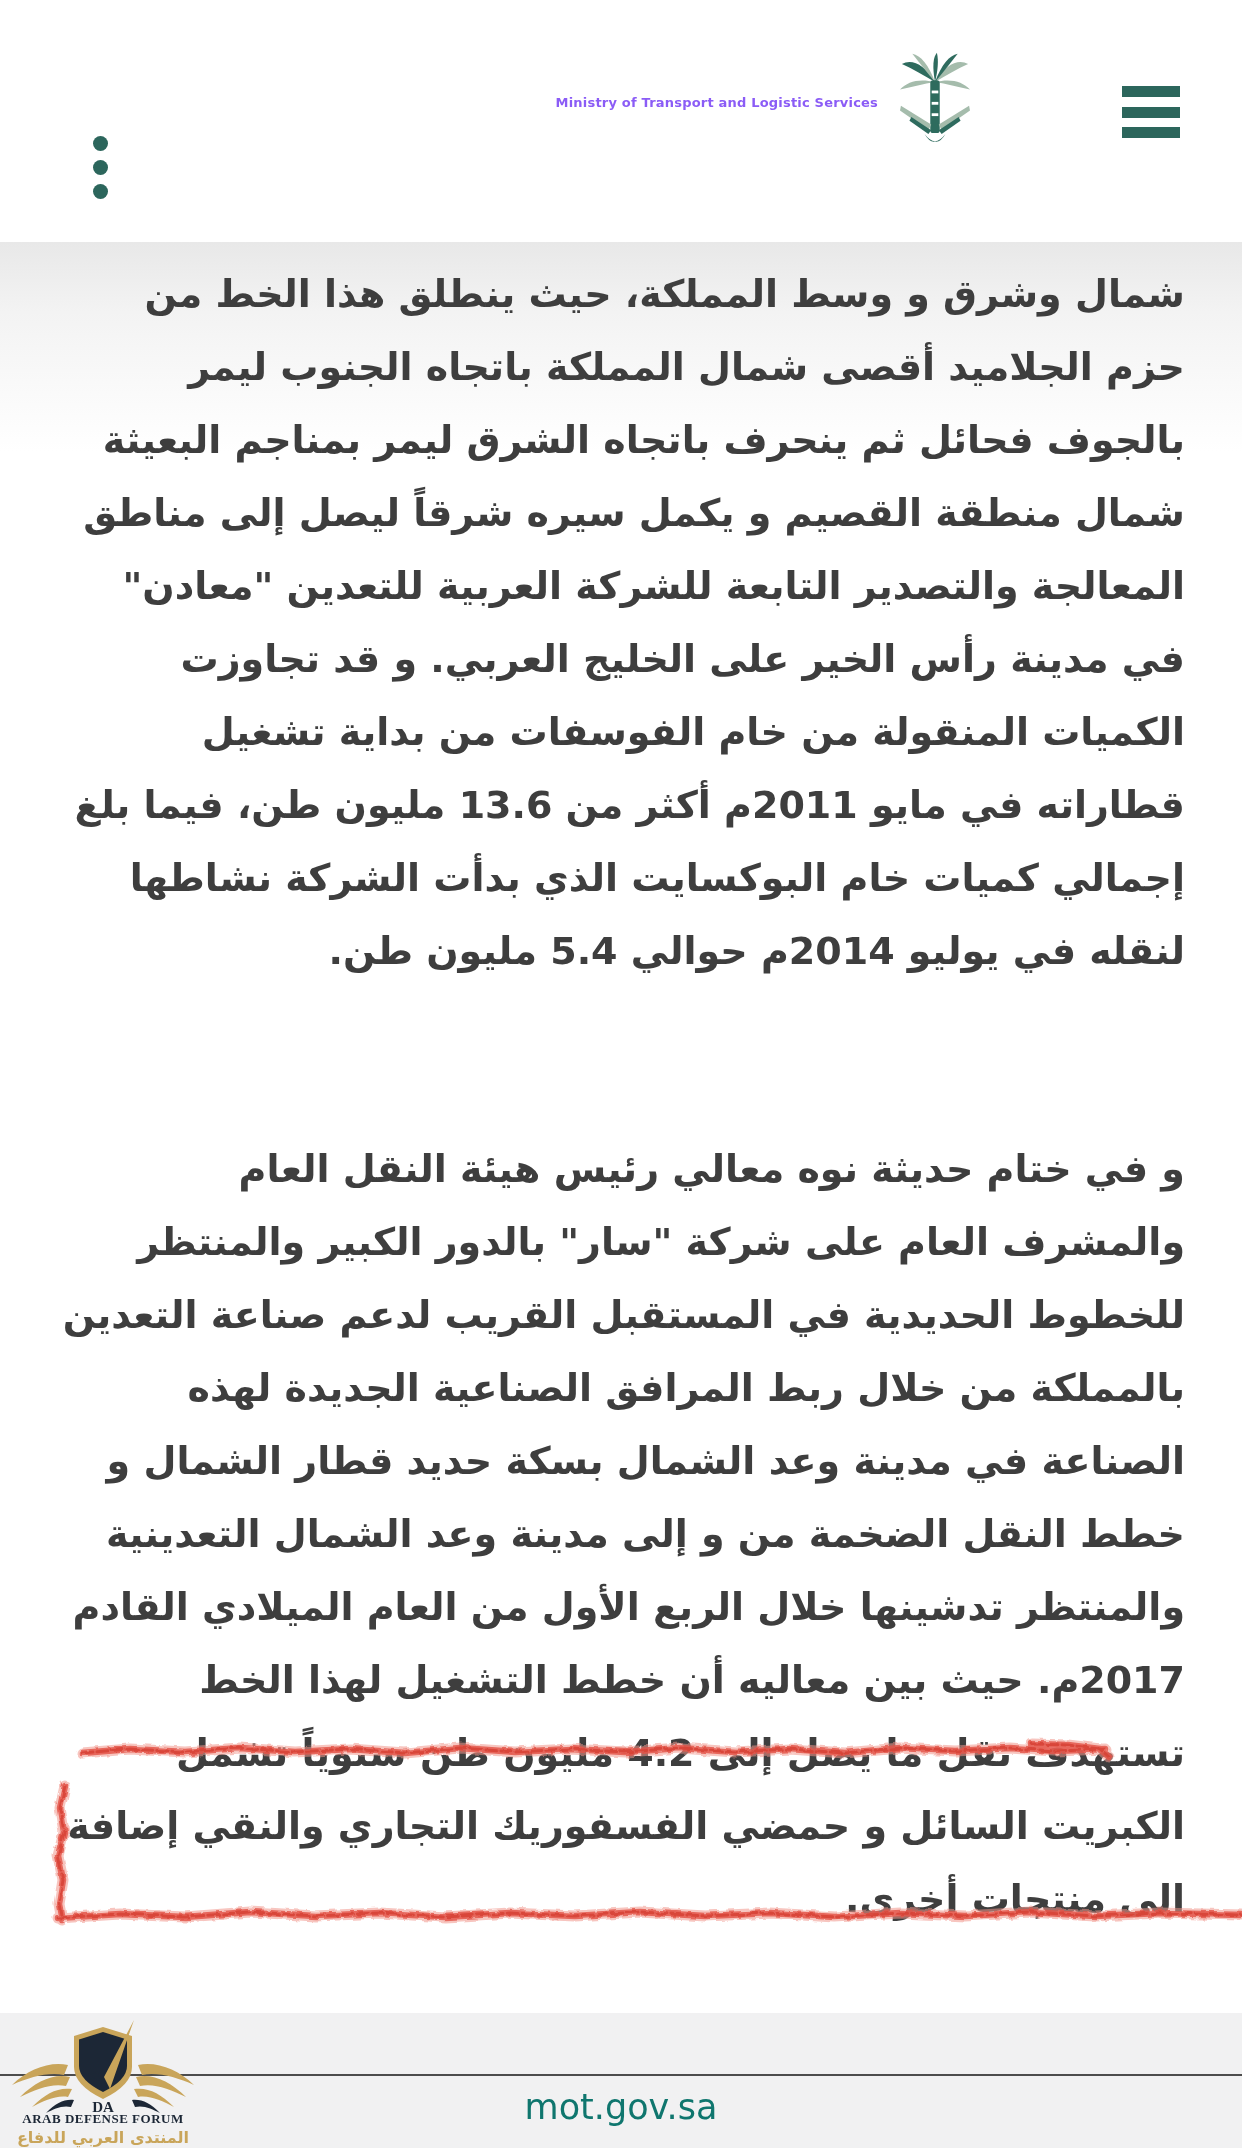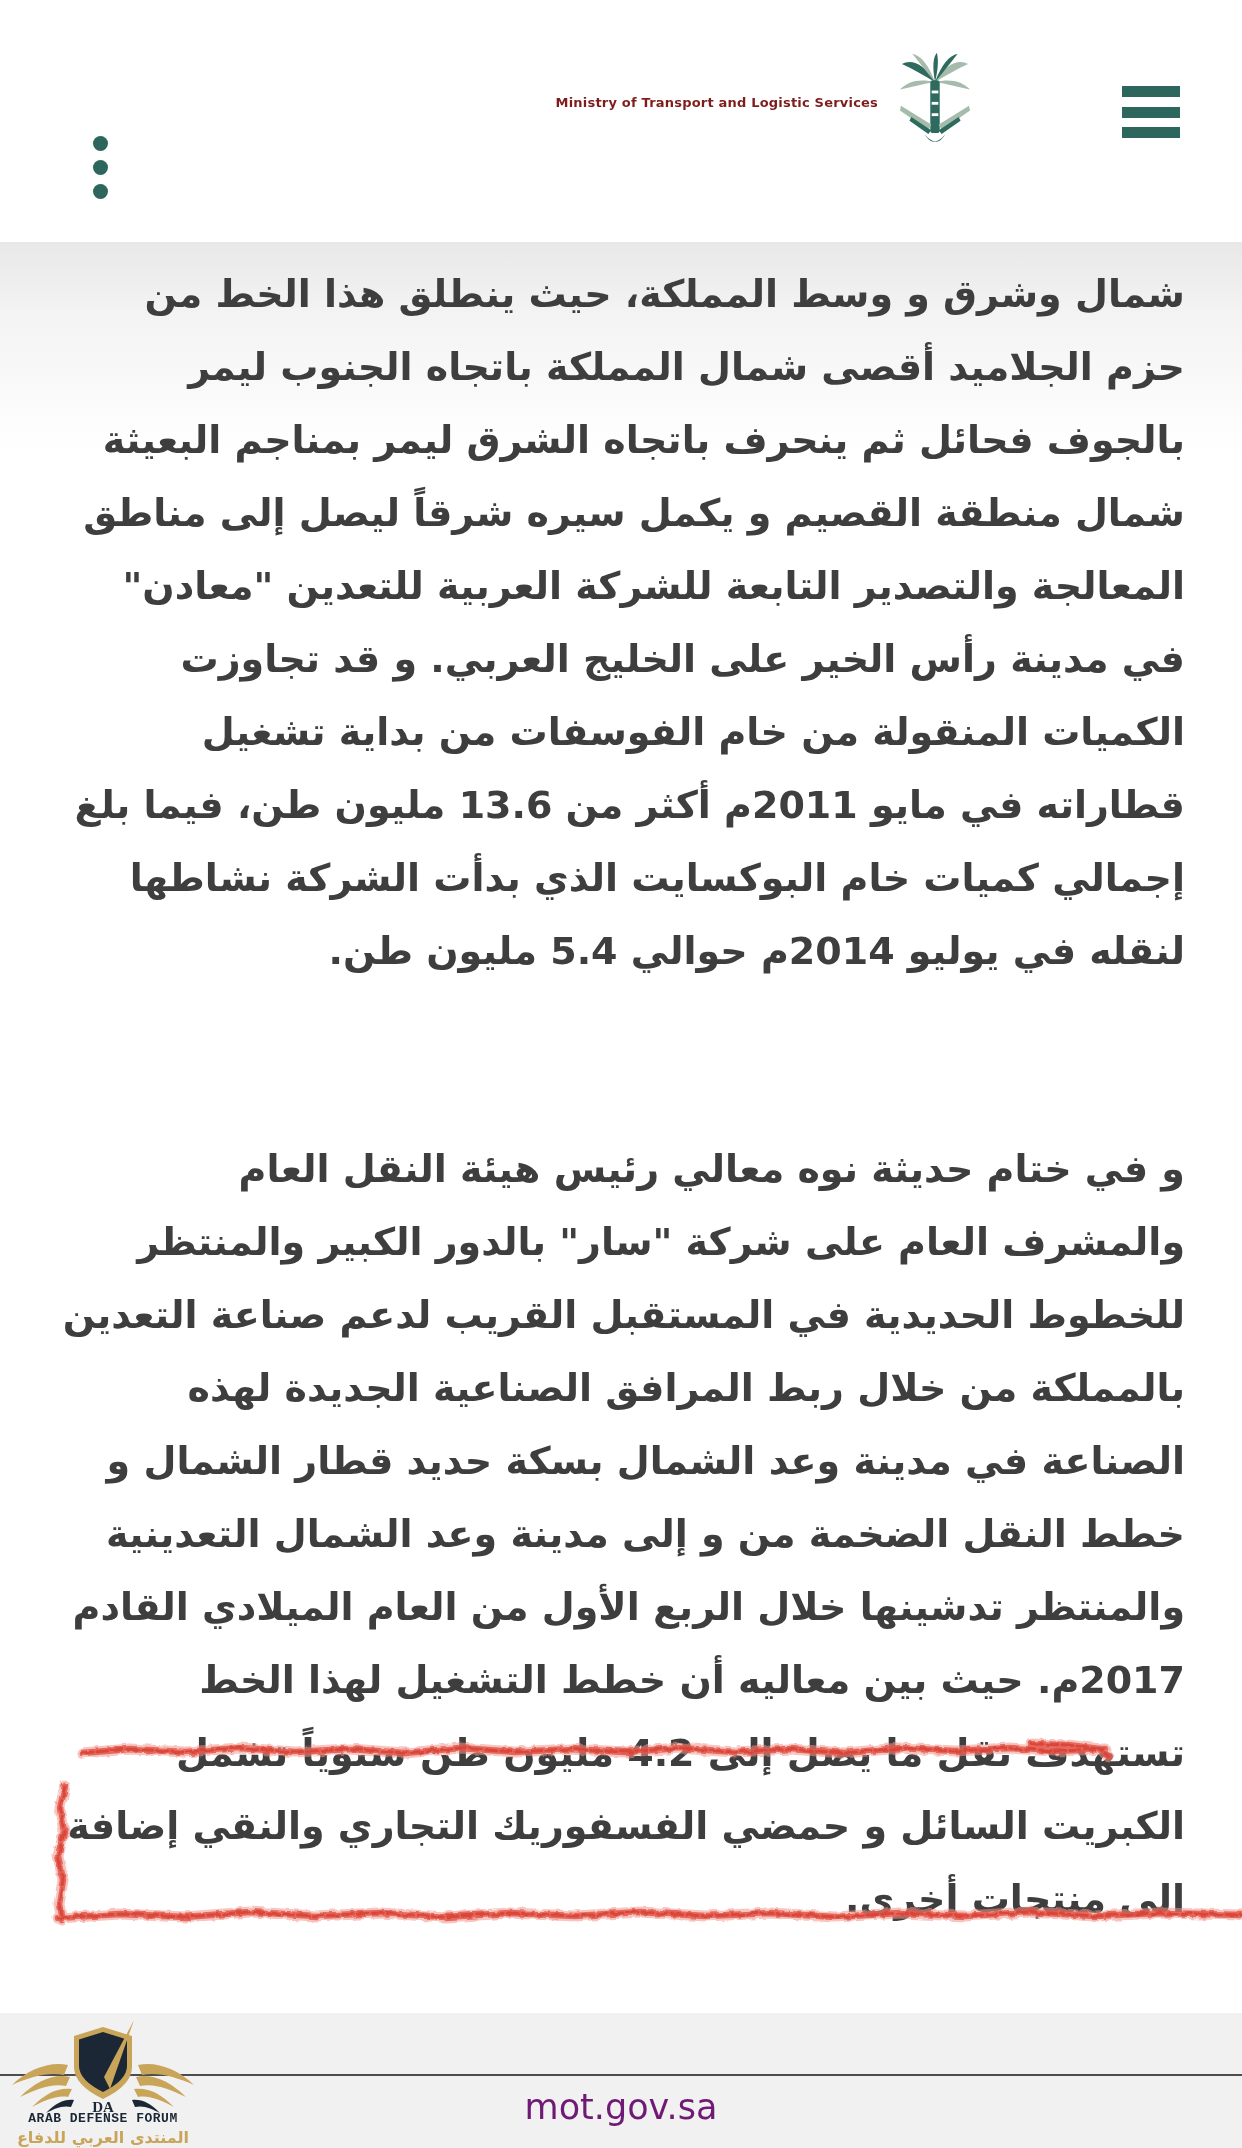--- a/index.html
+++ b/index.html
@@ -7,43 +7,43 @@
     position:relative;width:1242px;height:2148px;background:#ffffff;
     overflow:hidden;font-family:"DejaVu Sans",sans-serif;
   }
   
   .header{position:absolute;top:0;left:0;width:1242px;height:242px;background:#ffffff;}
   .dots{position:absolute;left:93px;top:136px;display:flex;flex-direction:column;gap:9px;}
   .dots span{width:15px;height:15px;border-radius:50%;background:#2c665c;display:block;}
   .logo-group{position:absolute;right:272px;top:52px;display:flex;align-items:center;gap:22px;direction:ltr;}
   .logo-text{text-align:right;}
   .logo-text .ar{font-size:24px;font-weight:bold;color:#3e3d3c;line-height:30px;white-space:nowrap;direction:rtl;}
-  .logo-text .en{font-size:13px;font-weight:bold;color:#7f1d1d;margin-top:5px;white-space:nowrap;letter-spacing:.2px;}
+  .logo-text .en{font-size:13px;font-weight:bold;color:#8b5cf6;margin-top:5px;white-space:nowrap;letter-spacing:.2px;}
   .hamburger{position:absolute;left:1122px;top:86px;width:58px;height:52px;background:none;border:none;padding:0;cursor:pointer;display:flex;flex-direction:column;justify-content:space-between;}
   .hamburger span{display:block;width:58px;height:11px;background:#2c665c;}
   
   .content-bg{position:absolute;top:242px;left:0;width:1242px;height:1771px;
     background:linear-gradient(to bottom,#e8e8e8 0px,#f3f3f3 70px,#ffffff 210px);}
   .article{position:absolute;top:242px;left:0;width:1242px;box-sizing:border-box;
     padding:16px 57px 0 57px;direction:rtl;text-align:right;}
   .article p{margin:0 0 145px 0;font-size:38px;font-weight:bold;color:#3e3e3e;line-height:73px;}
   
   .annotation{position:absolute;left:0;top:1700px;width:1242px;height:260px;pointer-events:none;}
   .stroke-a{stroke:#f0958b;stroke-width:11;opacity:.55;fill:none;stroke-linecap:round;stroke-linejoin:round;}
   .stroke-b{stroke:#e4564a;stroke-width:6.5;opacity:.85;fill:none;stroke-linecap:round;stroke-linejoin:round;}
   .stroke-c{stroke:#d84437;stroke-width:3;opacity:.9;fill:none;stroke-linecap:round;stroke-linejoin:round;stroke-dasharray:11 4;}
   
   .footer{position:absolute;top:2013px;left:0;width:1242px;height:135px;background:#f1f1f2;}
   .footer-divider{position:absolute;top:61px;left:0;width:1242px;height:2px;background:#4d4d4d;}
   .site-url{position:absolute;top:74px;left:0;width:1242px;text-align:center;
-    font-size:35px;color:#701a75;font-family:"DejaVu Sans",sans-serif;cursor:pointer;}
+    font-size:35px;color:#0f766e;font-family:"DejaVu Sans",sans-serif;cursor:pointer;}
   .adf{position:absolute;left:0px;top:6px;width:206px;}
   .adf-emblem{position:absolute;left:8px;top:0px;}
   .adf-en{position:absolute;left:0;top:92px;width:206px;text-align:center;
-    font-family:Liberation Mono, monospace;font-weight:bold;font-size:13px;color:#1c2736;letter-spacing:.5px;}
+    font-family:Liberation Serif, serif;font-weight:bold;font-size:13px;color:#1c2736;letter-spacing:.5px;}
   .adf-ar{position:absolute;left:0;top:109px;width:206px;text-align:center;
     direction:rtl;font-size:16px;color:#c9a55a;font-weight:bold;}
 </style>
 </head>
 <body>
 
 <div class="screen">
 
   <div class="header">
 

